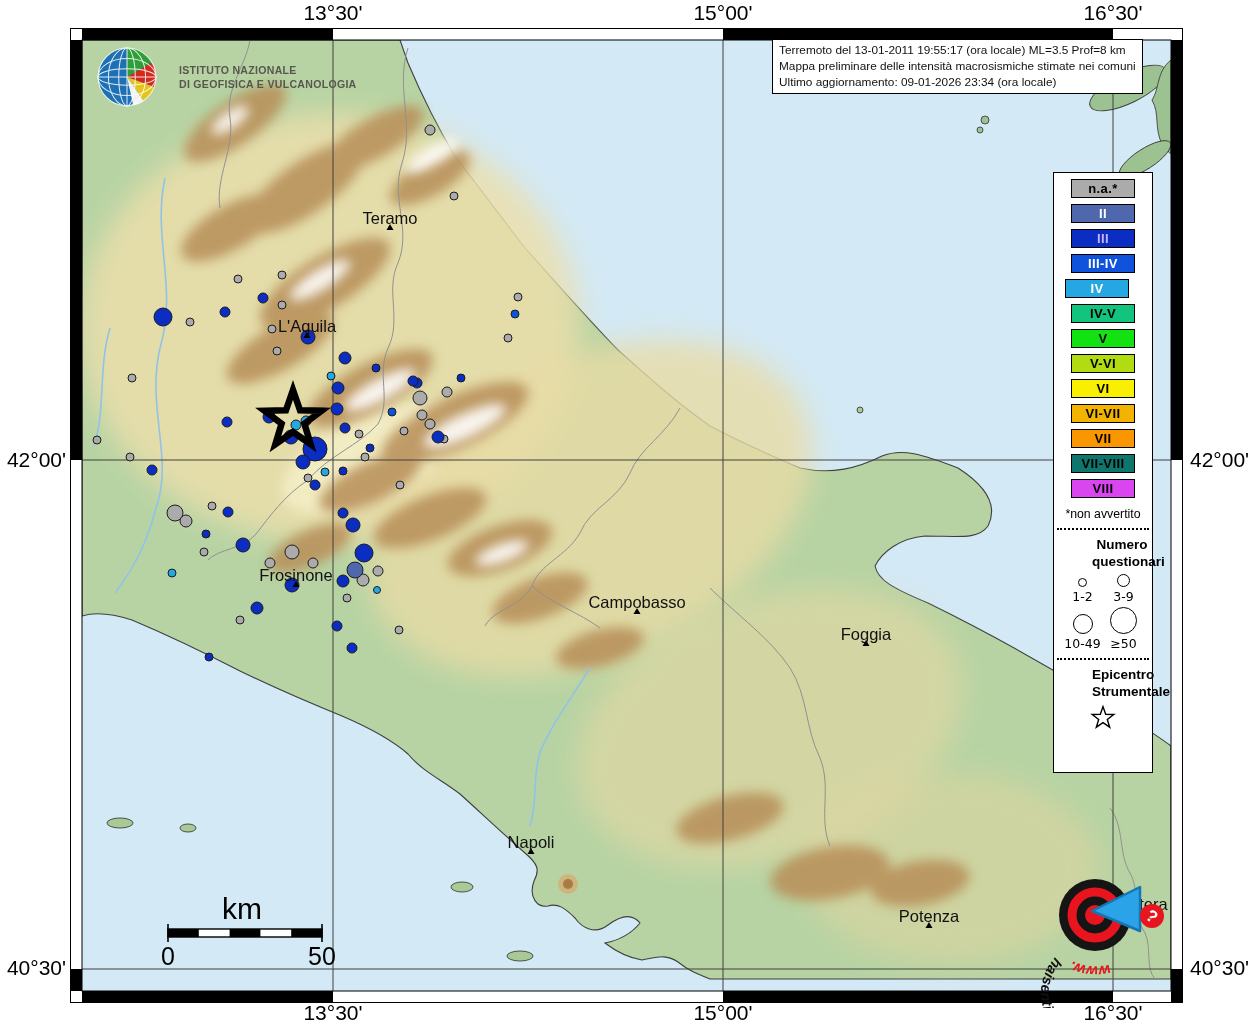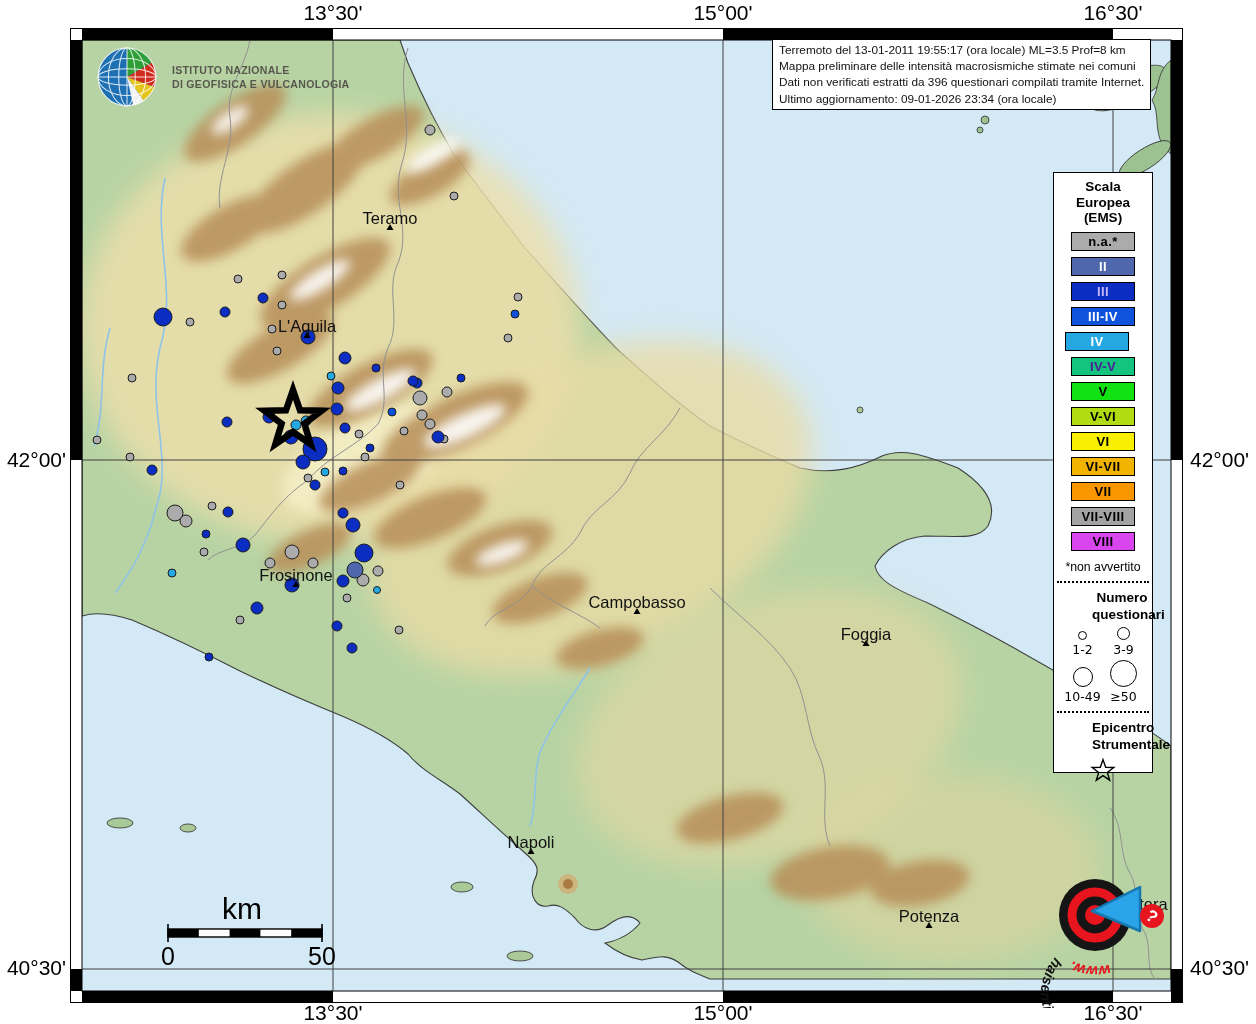--- a/index.html
+++ b/index.html
@@ -5,21 +5,21 @@
   html,body{margin:0;padding:0;background:#fff;}
   body{width:1256px;height:1024px;font-family:"Liberation Sans",sans-serif;}
   .stage{position:relative;width:1256px;height:1024px;overflow:hidden;background:#fff;}
   #mapsvg{position:absolute;left:70px;top:28px;}
   .axis-label{position:absolute;font-size:21px;color:#000;white-space:nowrap;}
   .axis-label.lon{transform:translateX(-50%);}
   .axis-label.lat{transform:translateY(-50%);}
   .axis-label.lat.left{text-align:right;}
   .infobox{position:absolute;left:772px;top:39px;background:#fff;border:1px solid #000;
     padding:2px 6px;font-size:11.8px;line-height:16.2px;color:#111;white-space:nowrap;}
-  .ingv{position:absolute;left:96px;top:46px;display:flex;align-items:center;gap:14px;}
+  .ingv{position:absolute;left:96px;top:46px;display:flex;align-items:center;gap:21px;}
   .ingv-text{font-size:11px;font-weight:bold;color:#57574d;letter-spacing:.3px;
     line-height:14px;transform:scaleX(.96);transform-origin:left;}
   .legend{position:absolute;left:1053px;top:172px;width:100px;height:601px;background:#fff;
     border:1px solid #000;box-sizing:border-box;text-align:center;color:#000;}
   .legend-title{font-size:13.5px;font-weight:bold;line-height:15.5px;padding-top:6px;}
   #legend-swatches{margin-top:5px;}
   .swatch{width:62px;height:17px;margin:6px auto 0;border:1.5px solid #000;box-sizing:content-box;
     font-size:13px;font-weight:bold;line-height:17px;letter-spacing:.4px;}
   .legend-foot{font-size:12.3px;margin-top:9px;}
   .legend-divider{border-top:2px dotted #000;margin:7px 3px 6px;}
@@ -312,43 +312,37 @@
     </svg>
     <div class="ingv-text">
       <div>ISTITUTO NAZIONALE</div>
       <div>DI GEOFISICA E VULCANOLOGIA</div>
     </div>
   </div>
 
   <div class="infobox">
     <div>Terremoto del 13-01-2011 19:55:17 (ora locale) ML=3.5 Prof=8 km</div>
     <div>Mappa preliminare delle intensità macrosismiche stimate nei comuni</div>
-    <div>Dati non verificati estratti da 396 questionari compilati tramite Internet.</div>
     <div>Ultimo aggiornamento: 09-01-2026 23:34 (ora locale)</div>
   </div>
 
   <div class="legend">
-    <div class="legend-title">
-      <div>Scala</div>
-      <div>Europea</div>
-      <div>(EMS)</div>
-    </div>
     <div id="legend-swatches">
         <div class="swatch" style="background: rgb(171, 171, 171); color: #000000;">n.a.*</div>
         <div class="swatch" style="background: rgb(79, 104, 173); color: rgb(255, 255, 255);">II</div>
         <div class="swatch" style="background: rgb(11, 45, 194); color: #c4b5fd;">III</div>
         <div class="swatch" style="background: rgb(15, 82, 220); color: rgb(255, 255, 255);">III-IV</div>
         <div class="swatch" style="background: rgb(37, 168, 226); color: rgb(255, 255, 255); margin-left: 11px;">IV</div>
-        <div class="swatch" style="background: rgb(18, 196, 126); color: #4c1d95;">IV-V</div>
+        <div class="swatch" style="background: rgb(18, 196, 126); color: #000000;">IV-V</div>
         <div class="swatch" style="background: rgb(18, 226, 18); color: rgb(0, 0, 0);">V</div>
         <div class="swatch" style="background: rgb(178, 220, 18); color: rgb(0, 0, 0);">V-VI</div>
         <div class="swatch" style="background: rgb(248, 240, 0); color: rgb(0, 0, 0);">VI</div>
         <div class="swatch" style="background: rgb(242, 180, 0); color: rgb(0, 0, 0);">VI-VII</div>
         <div class="swatch" style="background: rgb(250, 150, 0); color: rgb(0, 0, 0);">VII</div>
-        <div class="swatch" style="background: #a3a3a3; color: rgb(0, 0, 0);">VII-VIII</div>
+        <div class="swatch" style="background: #0f766e; color: rgb(0, 0, 0);">VII-VIII</div>
         <div class="swatch" style="background: #d946ef; color: rgb(0, 0, 0);">VIII</div>
       </div>
     <div class="legend-foot">*non avvertito</div>
     <div class="legend-divider"></div>
     <div class="legend-subtitle">
       <div>Numero</div>
       <div>questionari</div>
     </div>
     <div id="legend-sizes">
         <div class="size-cell">

